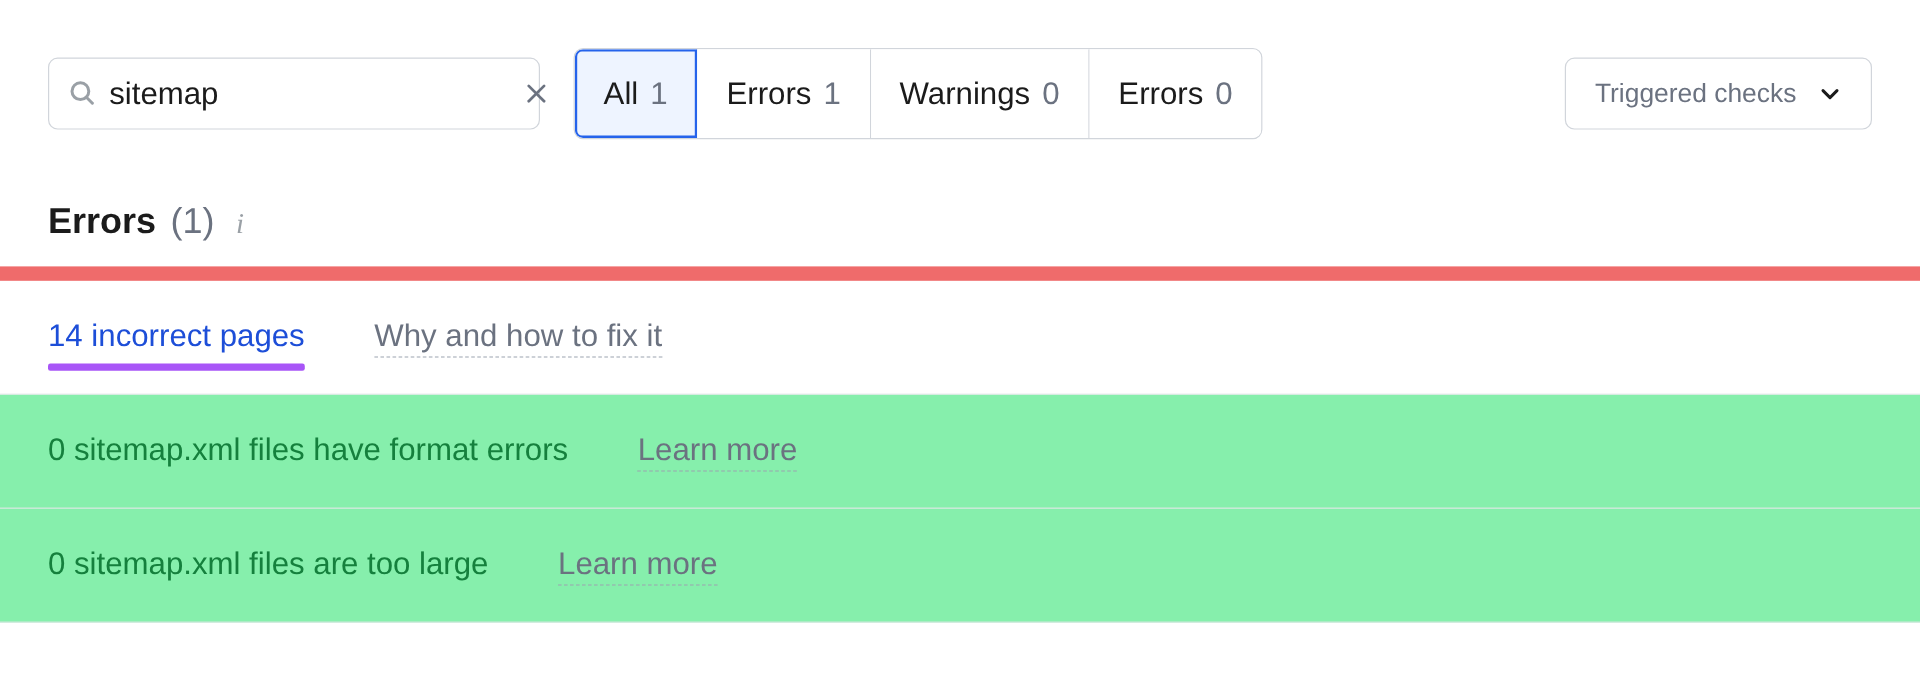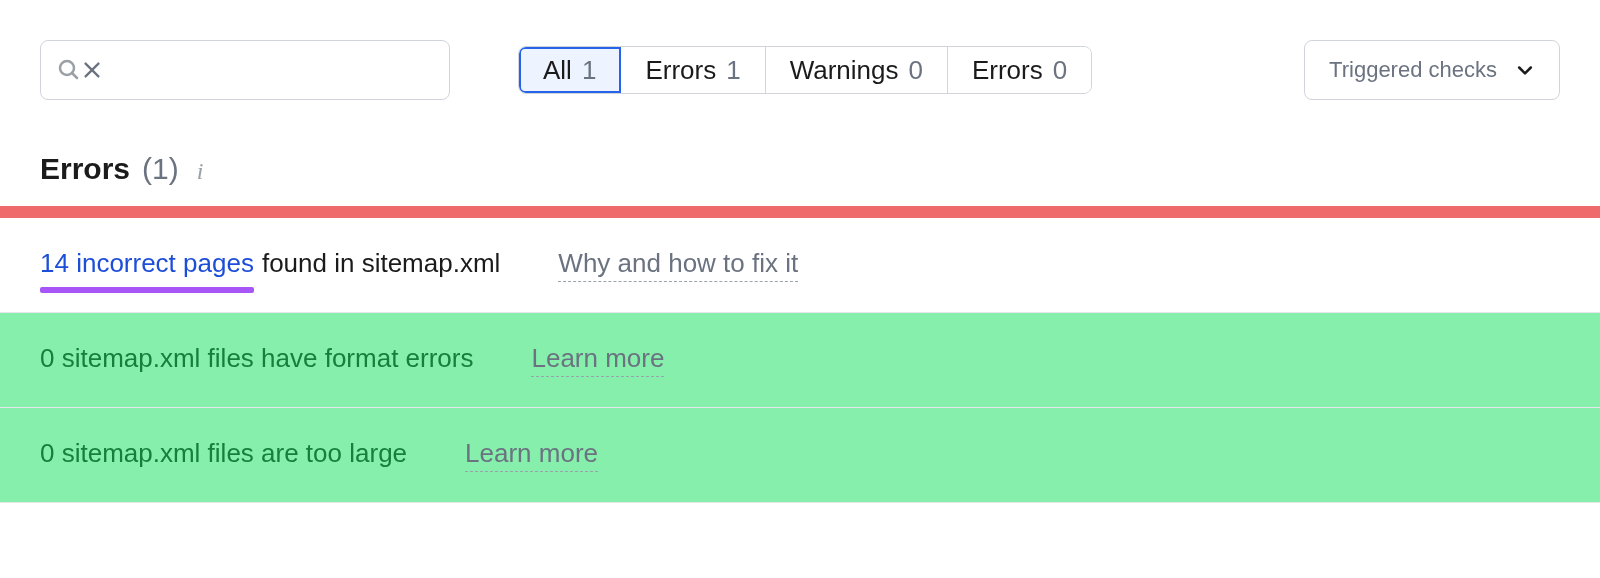--- a/index.html
+++ b/index.html
@@ -33,22 +33,21 @@
     background: transparent;
     padding: 0 10px;
   }
   .icon-search { color: #9aa0a6; }
   .icon-clear { color: #6b7280; cursor: pointer; }
   .tab-group {
     display: flex;
     border: 1px solid #d1d5db;
     border-radius: 8px;
     overflow: hidden;
-    height: 48px;
-    margin-left: 40px;
+    height: 76px;
   }
   .tab {
     display: flex;
     align-items: center;
     gap: 10px;
     padding: 0 24px;
     font-size: 26px;
     border-right: 1px solid #d1d5db;
     cursor: pointer;
     background: #ffffff;
@@ -127,20 +126,21 @@
 
 <div class="toolbar">
 
   <div class="search-box">
     <span class="icon-search">
       <svg width="24" height="24" viewBox="0 0 24 24" fill="none" stroke="currentColor" stroke-width="2.5" stroke-linecap="round">
         <circle cx="10" cy="10" r="7"></circle>
           <line x1="20" y1="20" x2="15" y2="15"></line>
       </svg>
     </span>
+    <input type="text" value="sitemap" placeholder="Search" style="">
     <span class="icon-clear">
       <svg width="22" height="22" viewBox="0 0 24 24" fill="none" stroke="currentColor" stroke-width="2.5" stroke-linecap="round">
         <line x1="5" y1="5" x2="19" y2="19"></line>
           <line x1="19" y1="5" x2="5" y2="19"></line>
       </svg>
     </span>
   </div>
 
   <div class="tab-group">
     <div class="tab active">
@@ -176,21 +176,20 @@
   <span class="title">Errors</span>
   <span class="count">(1)</span>
   <span class="info-icon">i</span>
 </div>
 
 <div class="red-bar"></div>
 
 <div class="issue-row">
   <span class="issue-desc">
     <span class="issue-count-link underlined">14 incorrect pages</span>
-    <span>found in sitemap.xml</span>
   </span>
   <span class="help-link">Why and how to fix it</span>
 </div>
 
 <div class="issue-row muted">
   <span class="issue-desc">
     <span class="issue-zero">0 sitemap.xml files have format errors</span>
   </span>
   <span class="help-link">Learn more</span>
 </div>

